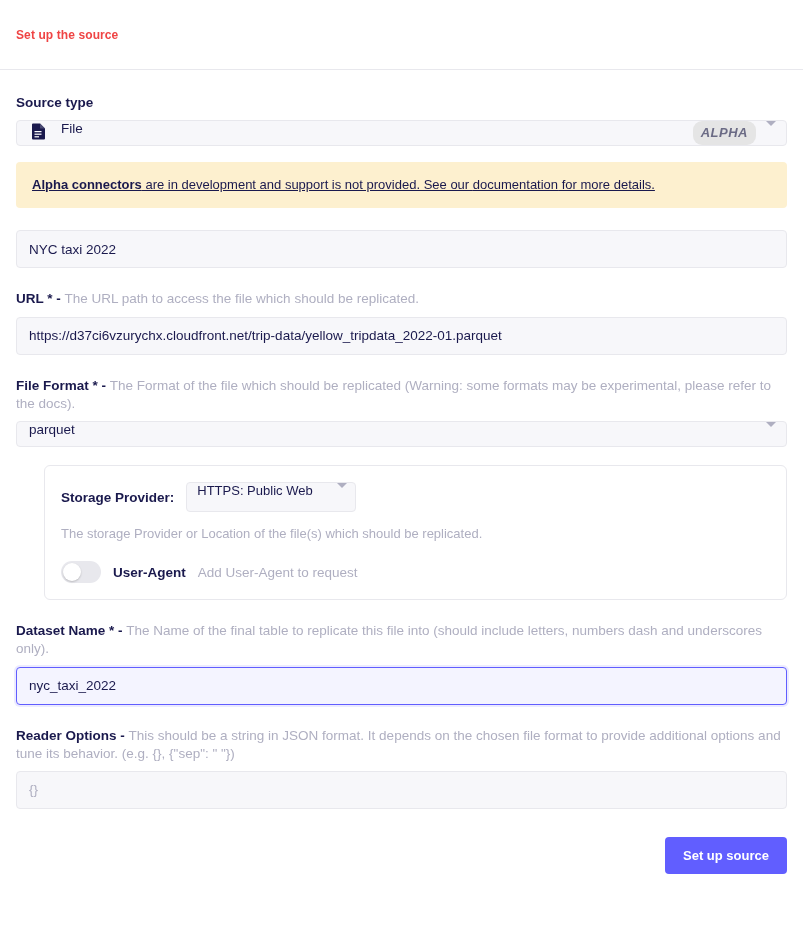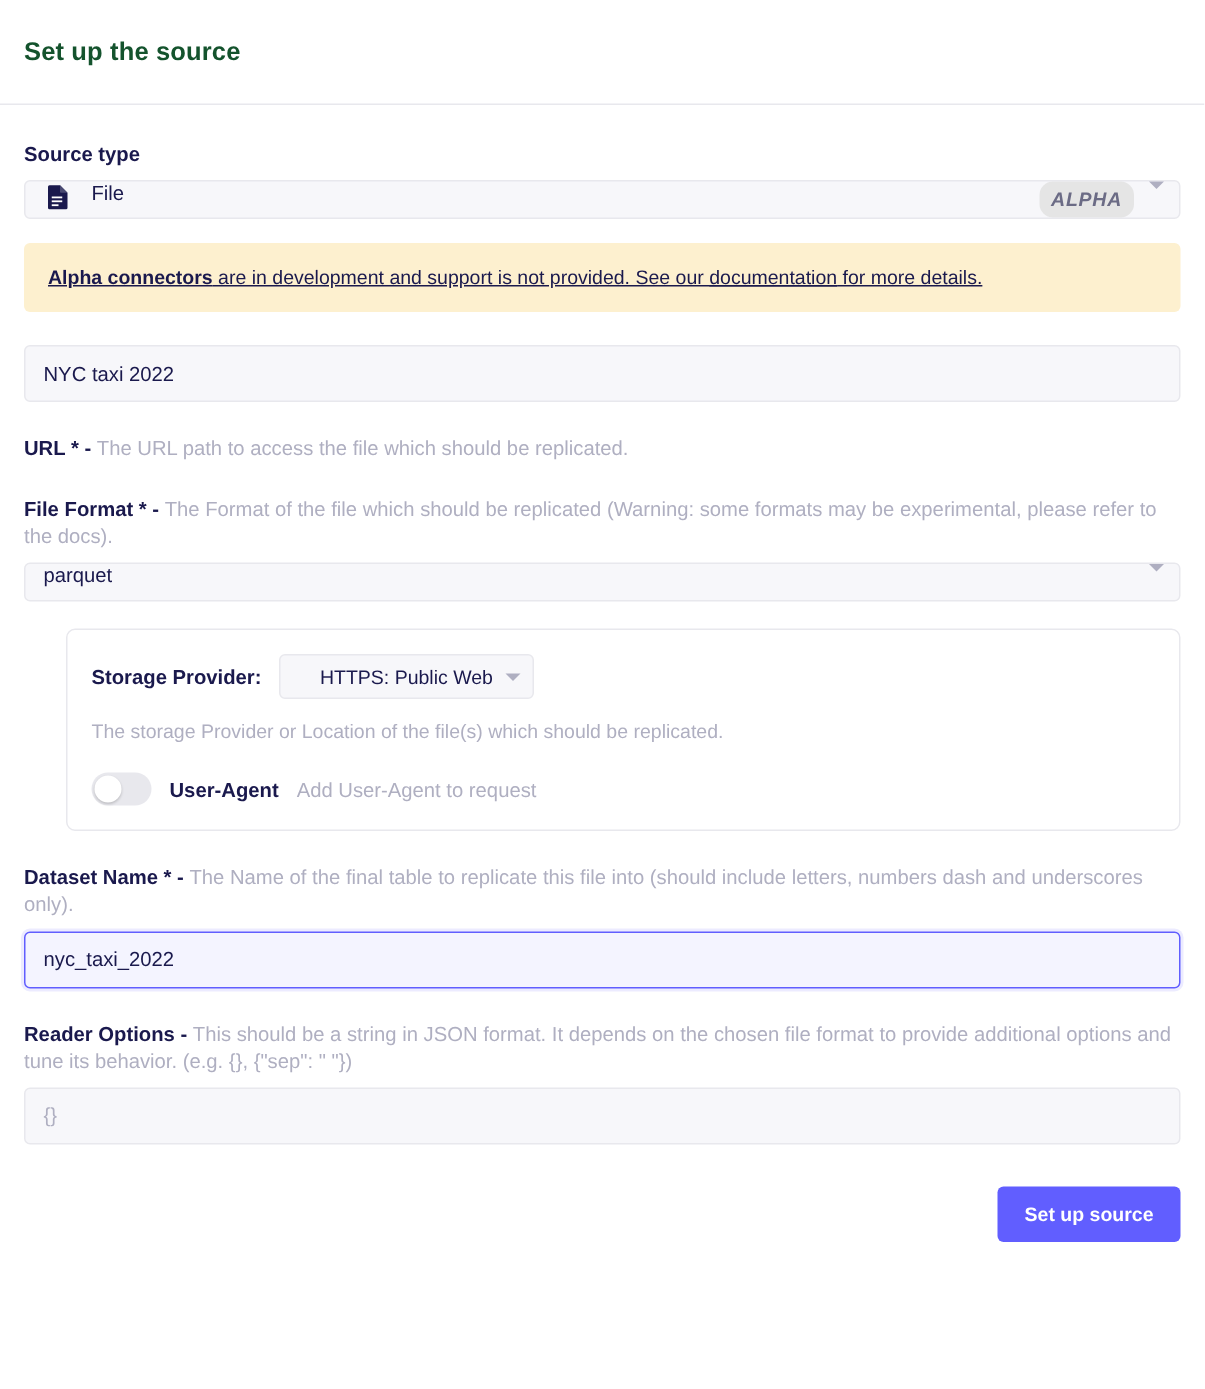--- a/index.html
+++ b/index.html
@@ -17,23 +17,23 @@
     position: relative;
   }
   .header {
     height: 70px;
     display: flex;
     align-items: center;
     padding: 0 16px;
     border-bottom: 1px solid #e8e8ed;
   }
   .header-title {
-    font-size: 17px;
-    font-weight: bold;
-    color: #14532d;
+    font-size: 12px;
+    font-weight: bold;
+    color: #ef4444;
     letter-spacing: 0.1px;
   }
   .body {
     padding: 24px 16px 0 16px;
   }
   .field-label {
     font-size: 13.5px;
     font-weight: bold;
     color: #1a194d;
     margin-bottom: 8px;
@@ -134,22 +134,21 @@
     font-weight: bold;
     color: #1a194d;
   }
   .mini-select {
     height: 30px;
     min-width: 170px;
     background: #f7f7fa;
     border: 1px solid #e8e8ed;
     border-radius: 4px;
     display: flex;
-    align-items: center;
-    padding: 0 8px 0 26px;
+    padding: 0 8px 0 10px;
     font-size: 13px;
     color: #1a194d;
     cursor: pointer;
   }
   .mini-select .mval { flex: 1 1 auto; }
   .panel-desc {
     margin-top: 14px;
     font-size: 13px;
     color: #afafc1;
   }
@@ -235,20 +234,21 @@
     <div class="callout">
       <b>Alpha connectors</b><span> are in development and support is not provided. See our </span><a href="#">documentation</a><span> for more details.</span>
     </div>
 
     <div class="section">
       <div class="text-input">NYC taxi 2022</div>
     </div>
 
     <div class="section">
       <div class="field-label"><span>URL * - </span><span class="desc">The URL path to access the file which should be replicated.</span></div>
+      <div class="text-input">https://d37ci6vzurychx.cloudfront.net/trip-data/yellow_tripdata_2022-01.parquet</div>
     </div>
 
     <div class="section">
       <div class="field-label"><span>File Format * - </span><span class="desc">The Format of the file which should be replicated (Warning: some formats may be experimental, please refer to the docs).</span></div>
       <div class="select-box">
         <span class="select-value">parquet</span>
         <span class="caret"></span>
       </div>
     </div>
 

